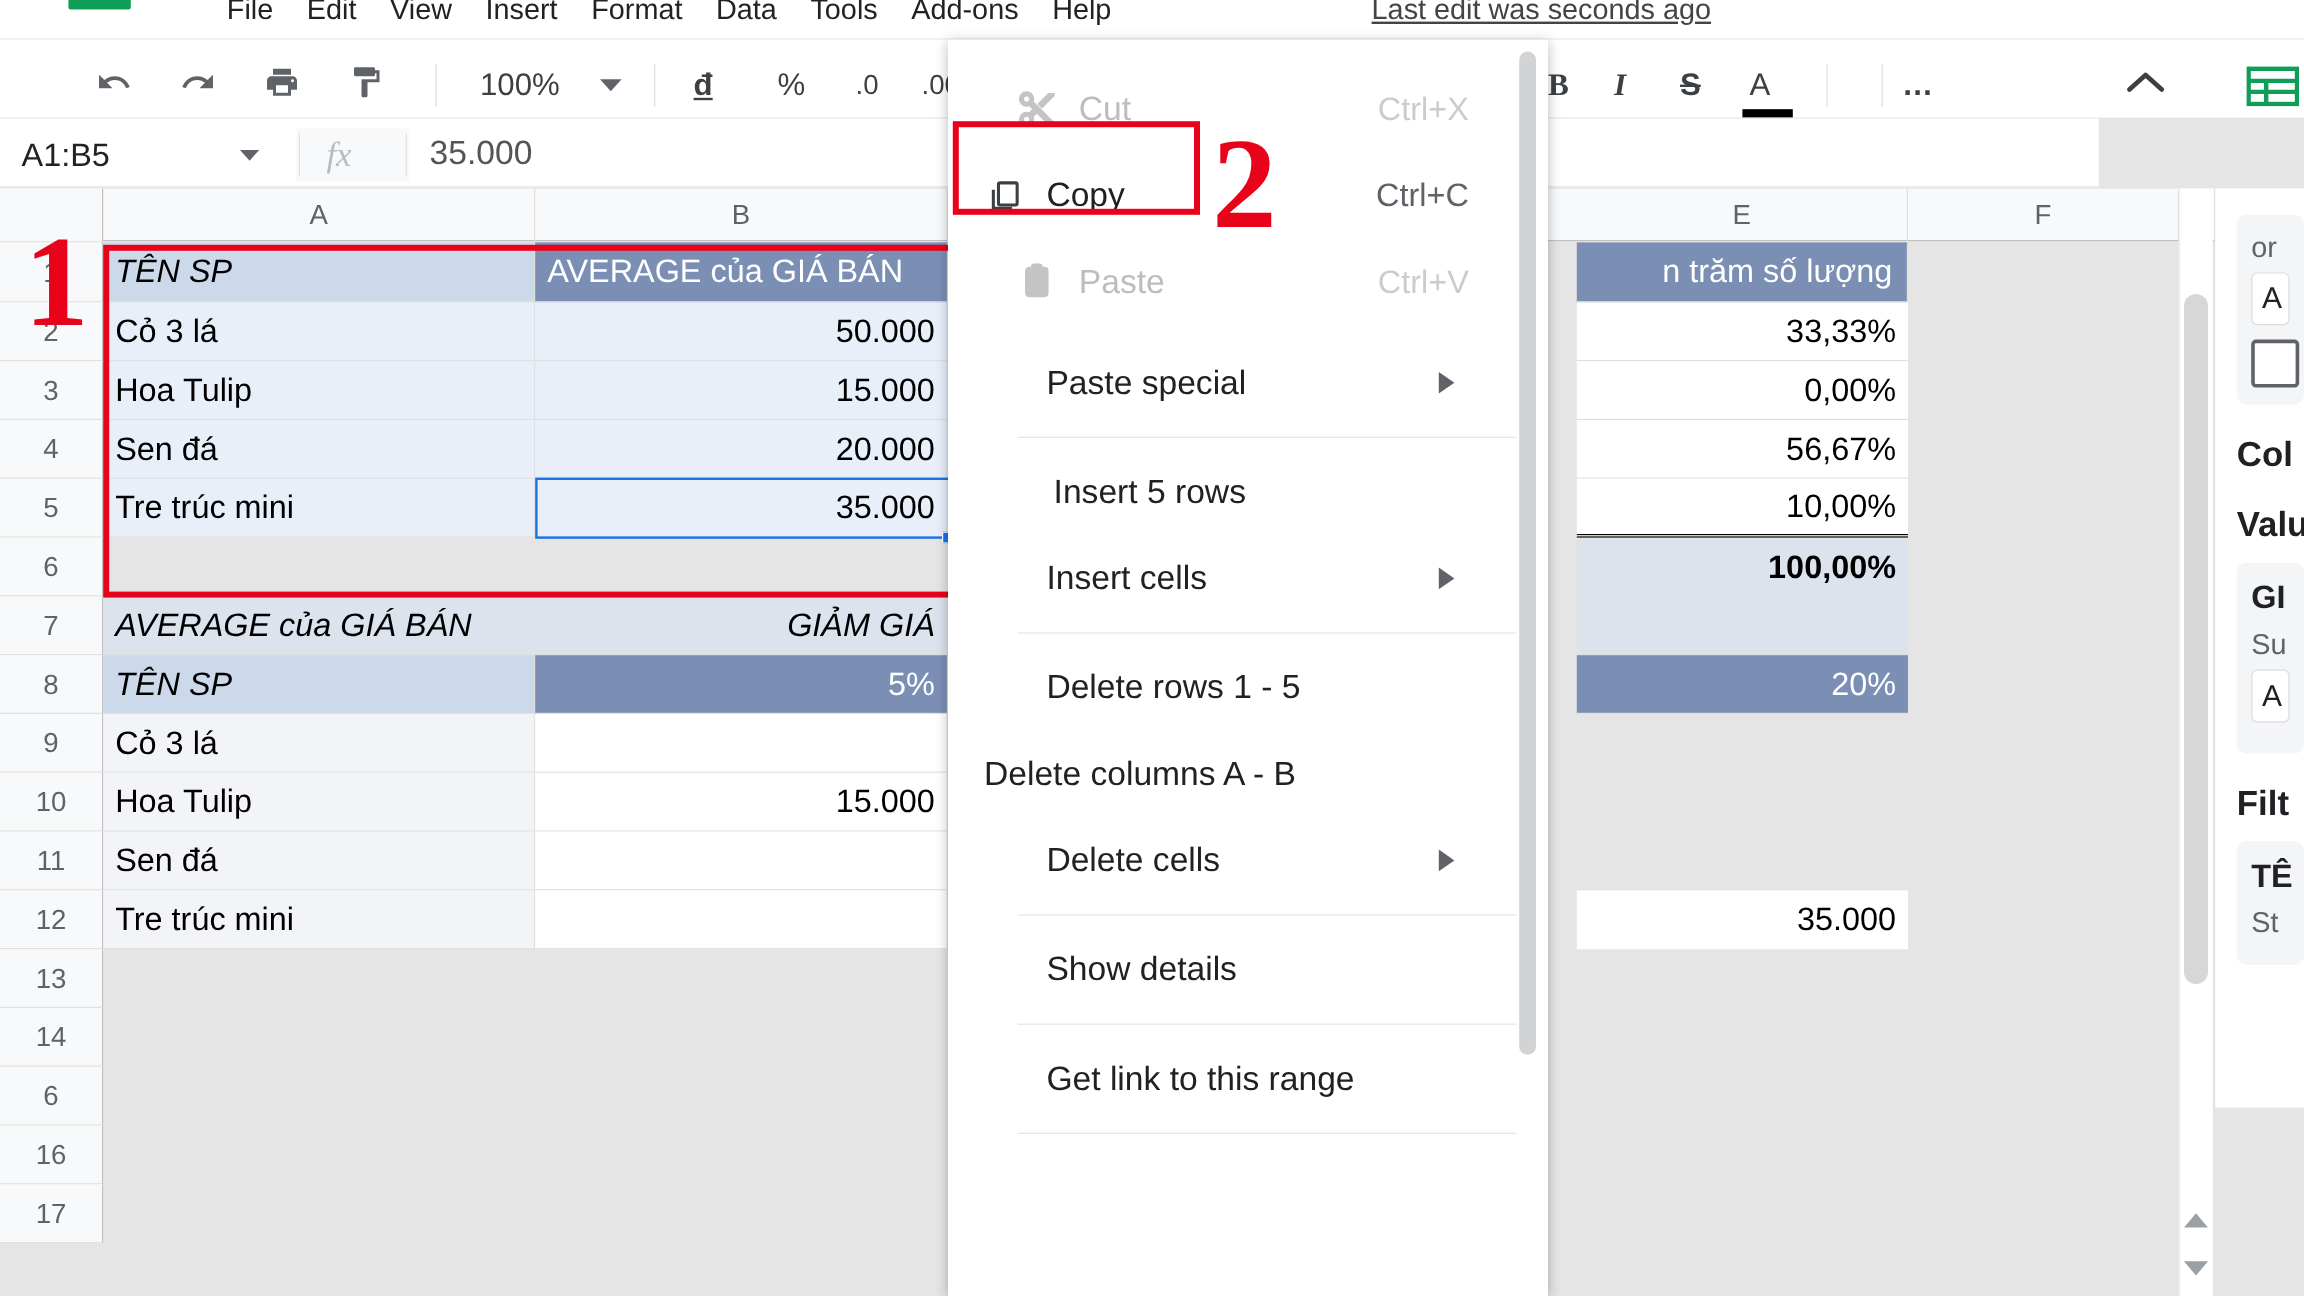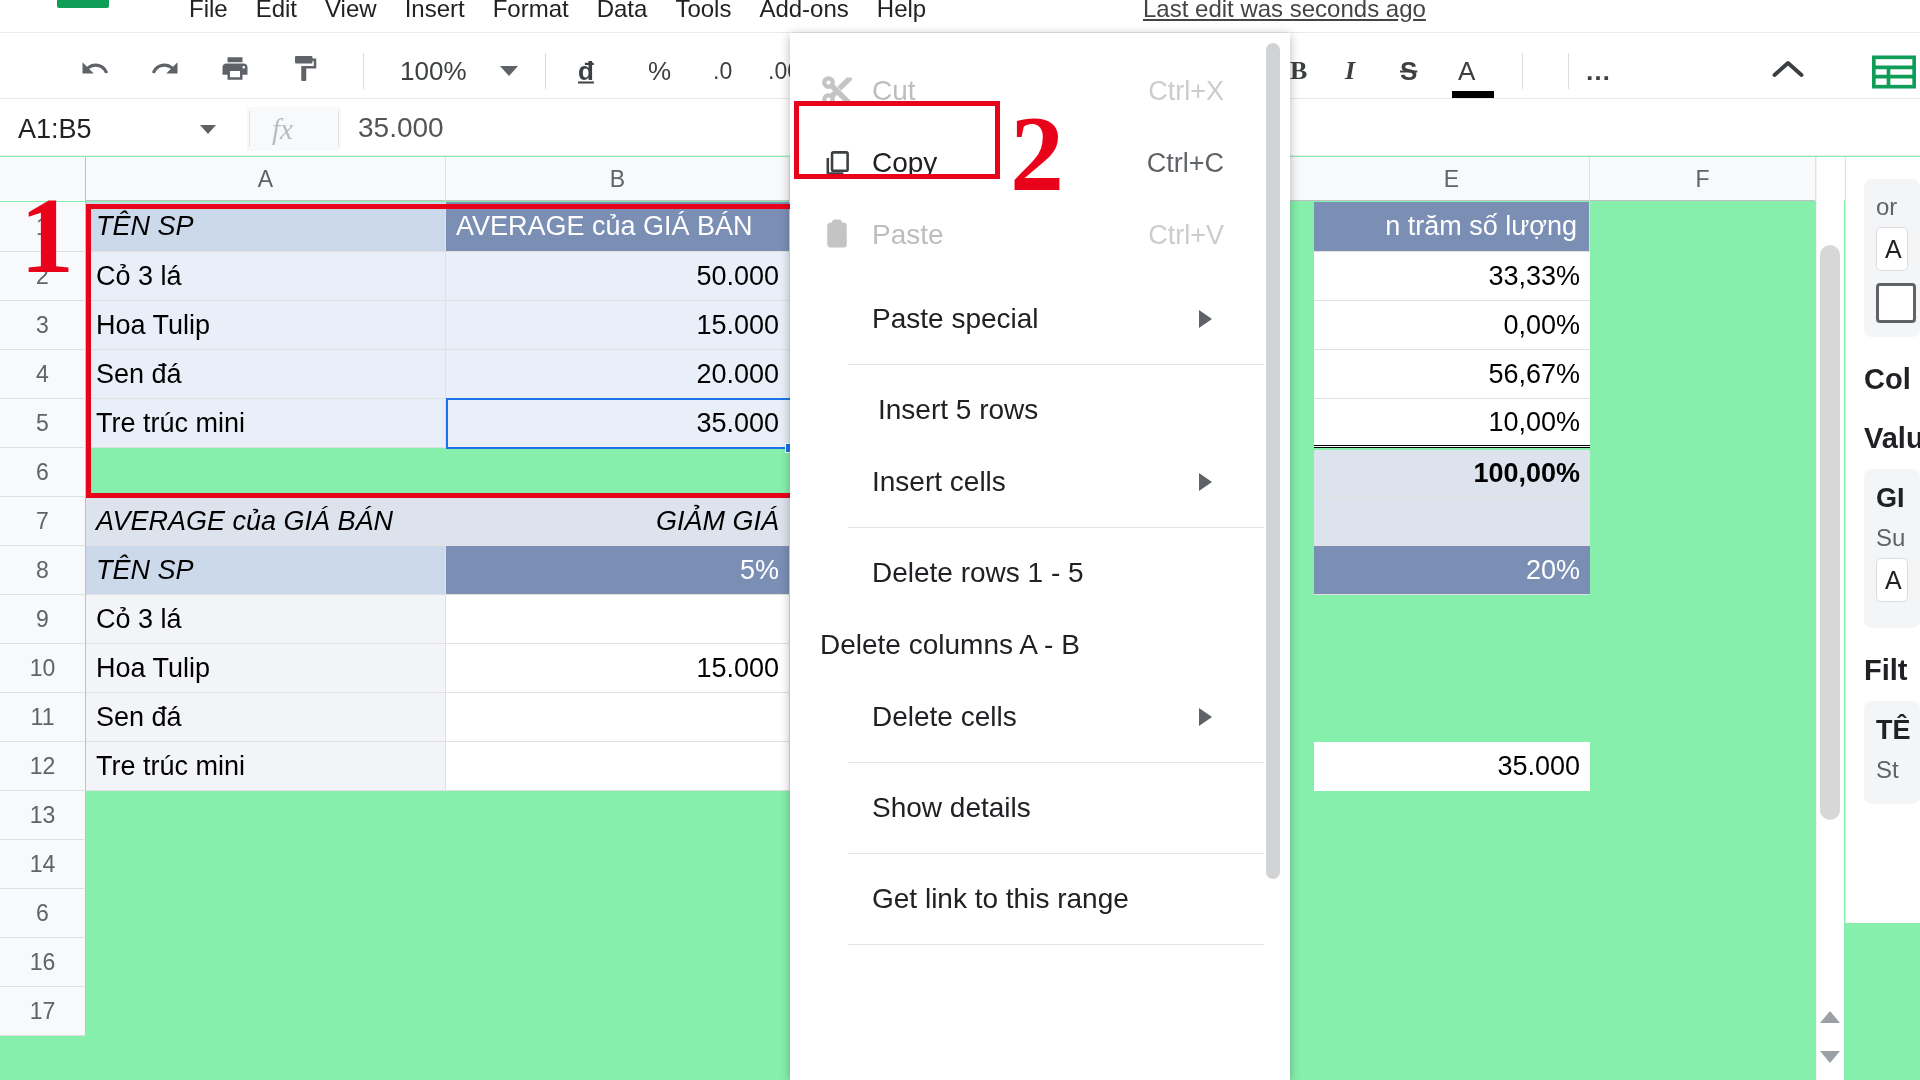--- a/index.html
+++ b/index.html
@@ -1,18 +1,18 @@
 <!DOCTYPE html>
 <html><head>
 <meta charset="utf-8">
 <style>
   * { box-sizing: border-box; margin:0; padding:0; }
   html,body{ width:1920px; height:1080px; overflow:hidden; background:#fff;
     font-family:"Liberation Sans", sans-serif; }
-  #app{ position:relative; width:1920px; height:1080px; background:#86efac; }
+  #app{ position:relative; width:1920px; height:1080px; background:#e5e5e5; }
 
   
   .menubar{ position:absolute; left:0; top:0; width:1920px; height:32px;
     background:#fff; display:flex; align-items:flex-end; }
   .sheets-logo{ position:absolute; left:57px; top:-14px; width:52px; height:22px;
     background:#0f9d58; border-radius:2px; }
   .menubar .items{ position:absolute; left:175px; top:-6px; display:flex; gap:0px; }
   .menubar .mi{ font-size:24px; color:#222; padding:0 14px; line-height:30px;
     white-space:nowrap; cursor:pointer; }
   .lastedit{ position:absolute; left:1143px; top:-6px; font-size:24px; color:#444;
@@ -26,21 +26,21 @@
   .tb-sep{ position:absolute; top:20px; width:1px; height:36px; background:#dadce0; }
   .zoombox{ position:absolute; top:38px; transform:translateY(-50%);
     font-size:26px; color:#3c4043; cursor:pointer; }
   .caret{ position:absolute; top:38px; transform:translateY(-50%);
     width:0;height:0;border-left:9px solid transparent;border-right:9px solid transparent;
     border-top:10px solid #5f6368; cursor:pointer;}
   .chev-up{ position:absolute; top:38px; transform:translateY(-50%) rotate(0deg);
     cursor:pointer;}
 
   
-  .formulabar{ position:absolute; left:0; top:98px; width:1920px; height:58px;
+  .formulabar{ position:absolute; left:0; top:98px; width:1749px; height:58px;
     background:#fff; border-top:1px solid #e8eaed; border-bottom:1px solid #e8eaed; }
   .namebox{ position:absolute; left:18px; top:13px; width:200px; height:34px;
     font-size:27px; color:#222; line-height:34px; }
   .namebox-caret{ position:absolute; left:200px; top:26px; width:0;height:0;
     border-left:8px solid transparent;border-right:8px solid transparent;
     border-top:9px solid #5f6368; cursor:pointer;}
   .fx-wrap{ position:absolute; left:247px; top:8px; width:94px; height:44px;
     background:#f8f9fa; }
   .fx{ position:absolute; left:272px; top:14px; font-size:29px; color:#b9bcbf;
     font-family:"Liberation Serif", serif; font-style:italic; }
@@ -77,21 +77,21 @@
   
   .redbox{ position:absolute; border:5px solid #e8031a; pointer-events:none; }
   .rednum{ position:absolute; font-size:108px; font-weight:bold; color:#e8031a;
     line-height:1; font-family:"Liberation Serif", serif; }
 
   
   .ctxmenu{ position:absolute; left:790px; top:33px; width:500px; height:1047px;
     background:#fff; box-shadow:0 2px 10px rgba(0,0,0,.28); overflow:hidden; }
   .ctx-item{ position:relative; height:72px; display:flex; align-items:center;
     padding-left:30px; cursor:pointer; }
-  .ctx-item.dis{ color:#bdbdbd; cursor:default; }
+  .ctx-item.dis{ color:#bdbdbd; cursor:default;margin-left:27px; }
   .ctx-ic{ width:52px; height:40px; display:flex; align-items:center;
     color:#5f6368; }
   .ctx-ic.dis svg{ stroke:#c4c4c4; fill:#c4c4c4; }
   .ctx-lbl{ font-size:28px; color:#202124; white-space:nowrap; }
   .ctx-item.dis .ctx-lbl{ color:#bdbdbd; }
   .ctx-acc{ position:absolute; right:66px; font-size:27px; color:#5f6368; }
   .ctx-item.dis .ctx-acc{ color:#ccc; }
   .ctx-arrow{ position:absolute; right:78px; width:0;height:0;
     border-top:9px solid transparent;border-bottom:9px solid transparent;
     border-left:13px solid #5f6368; }

